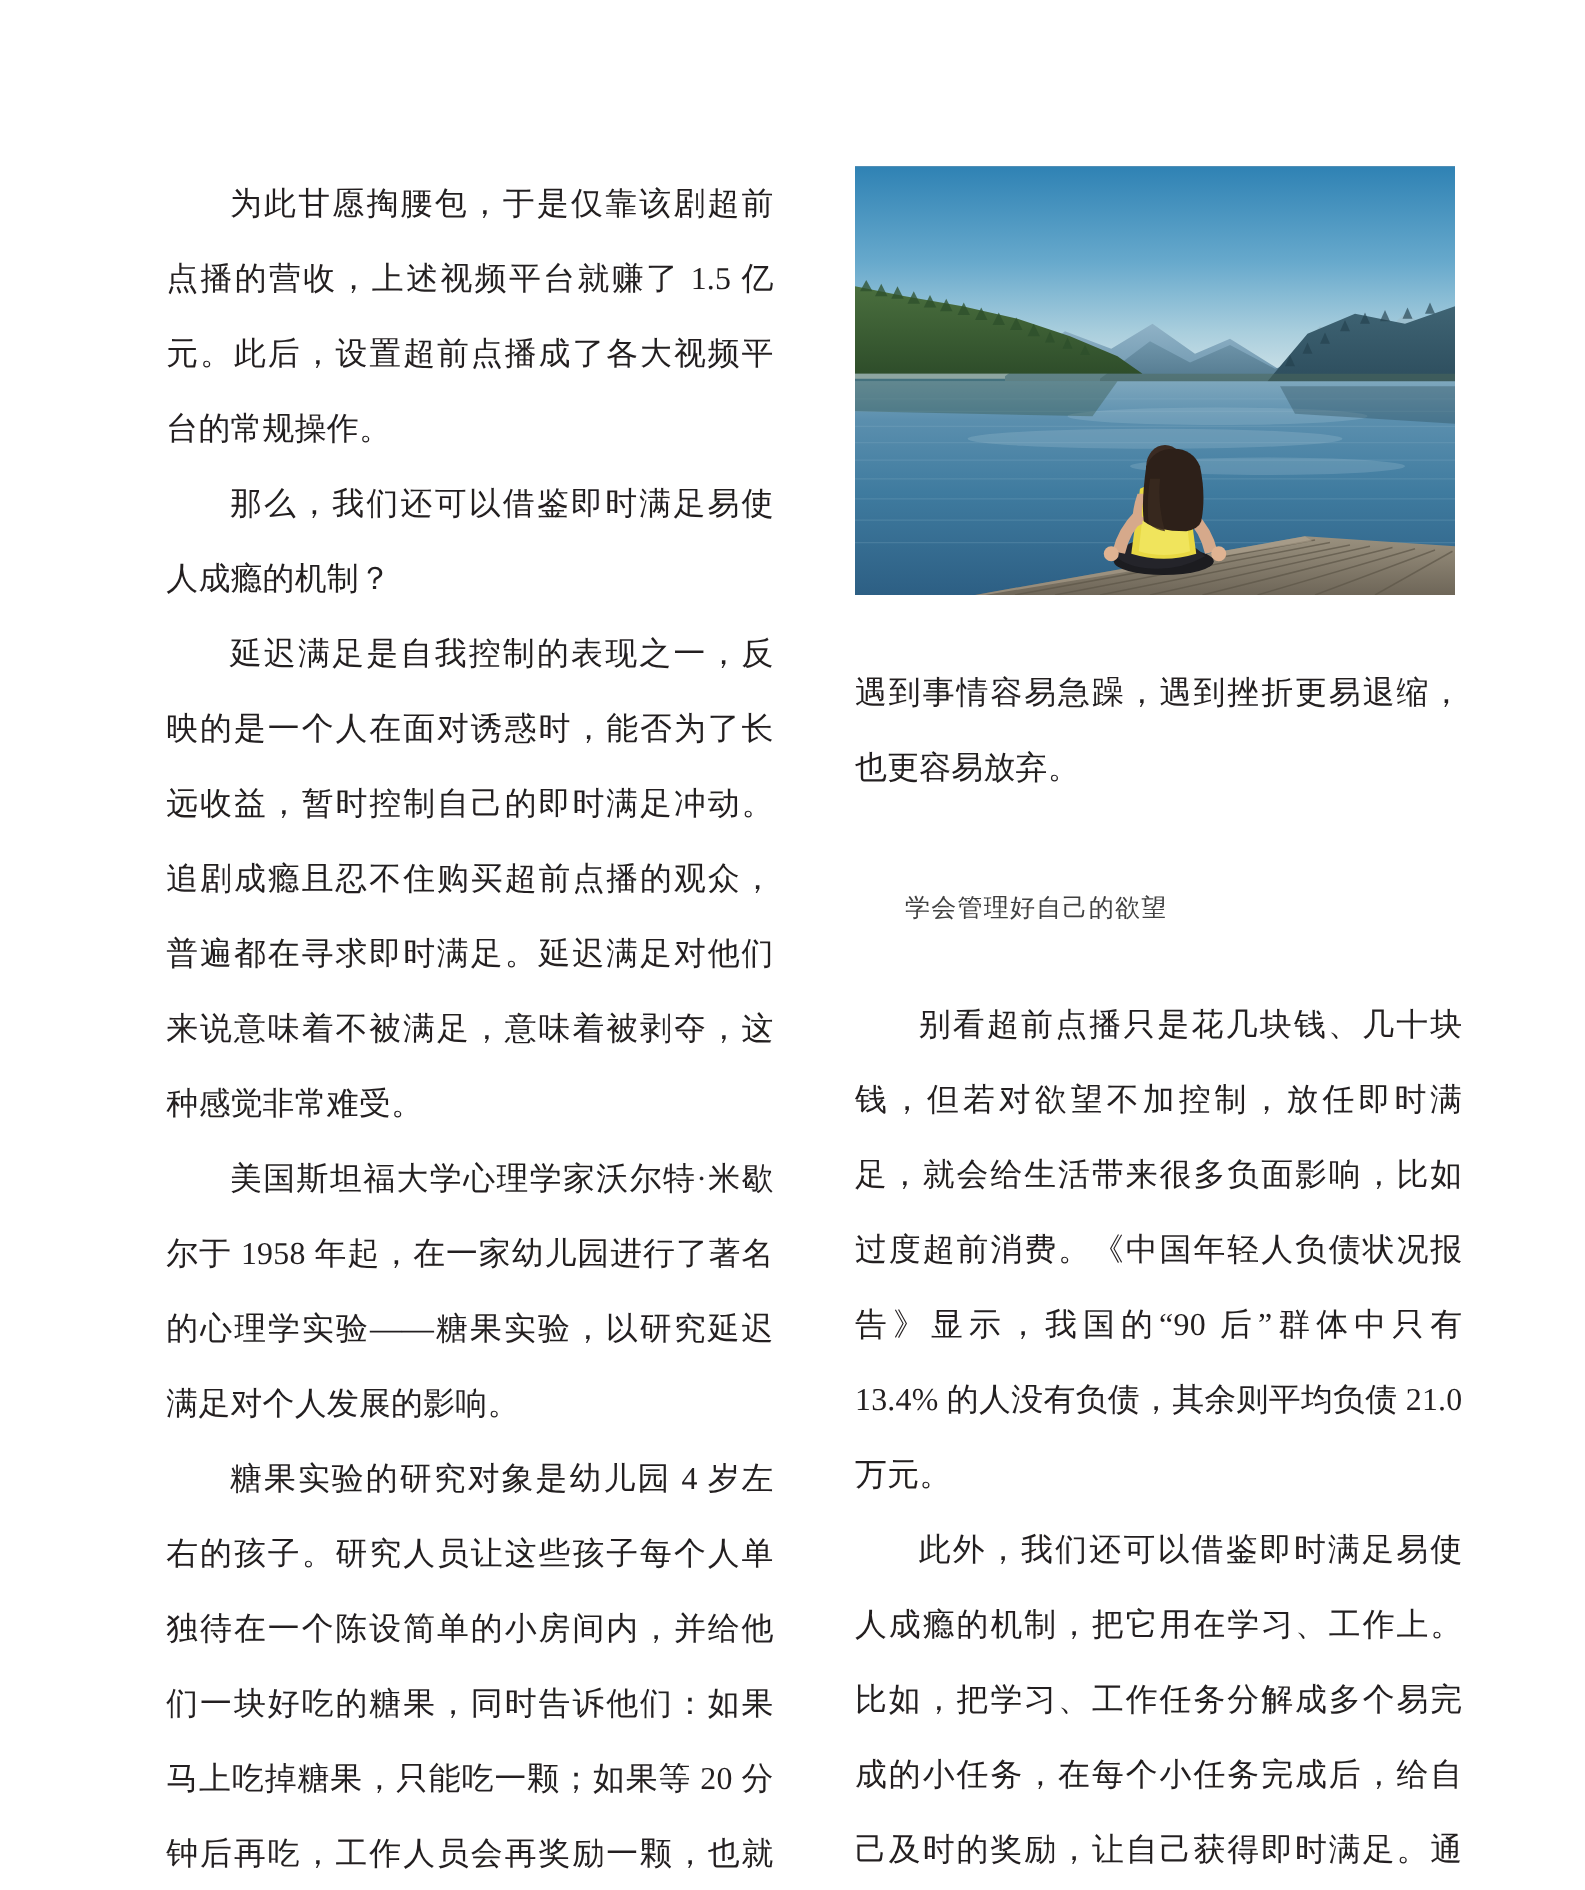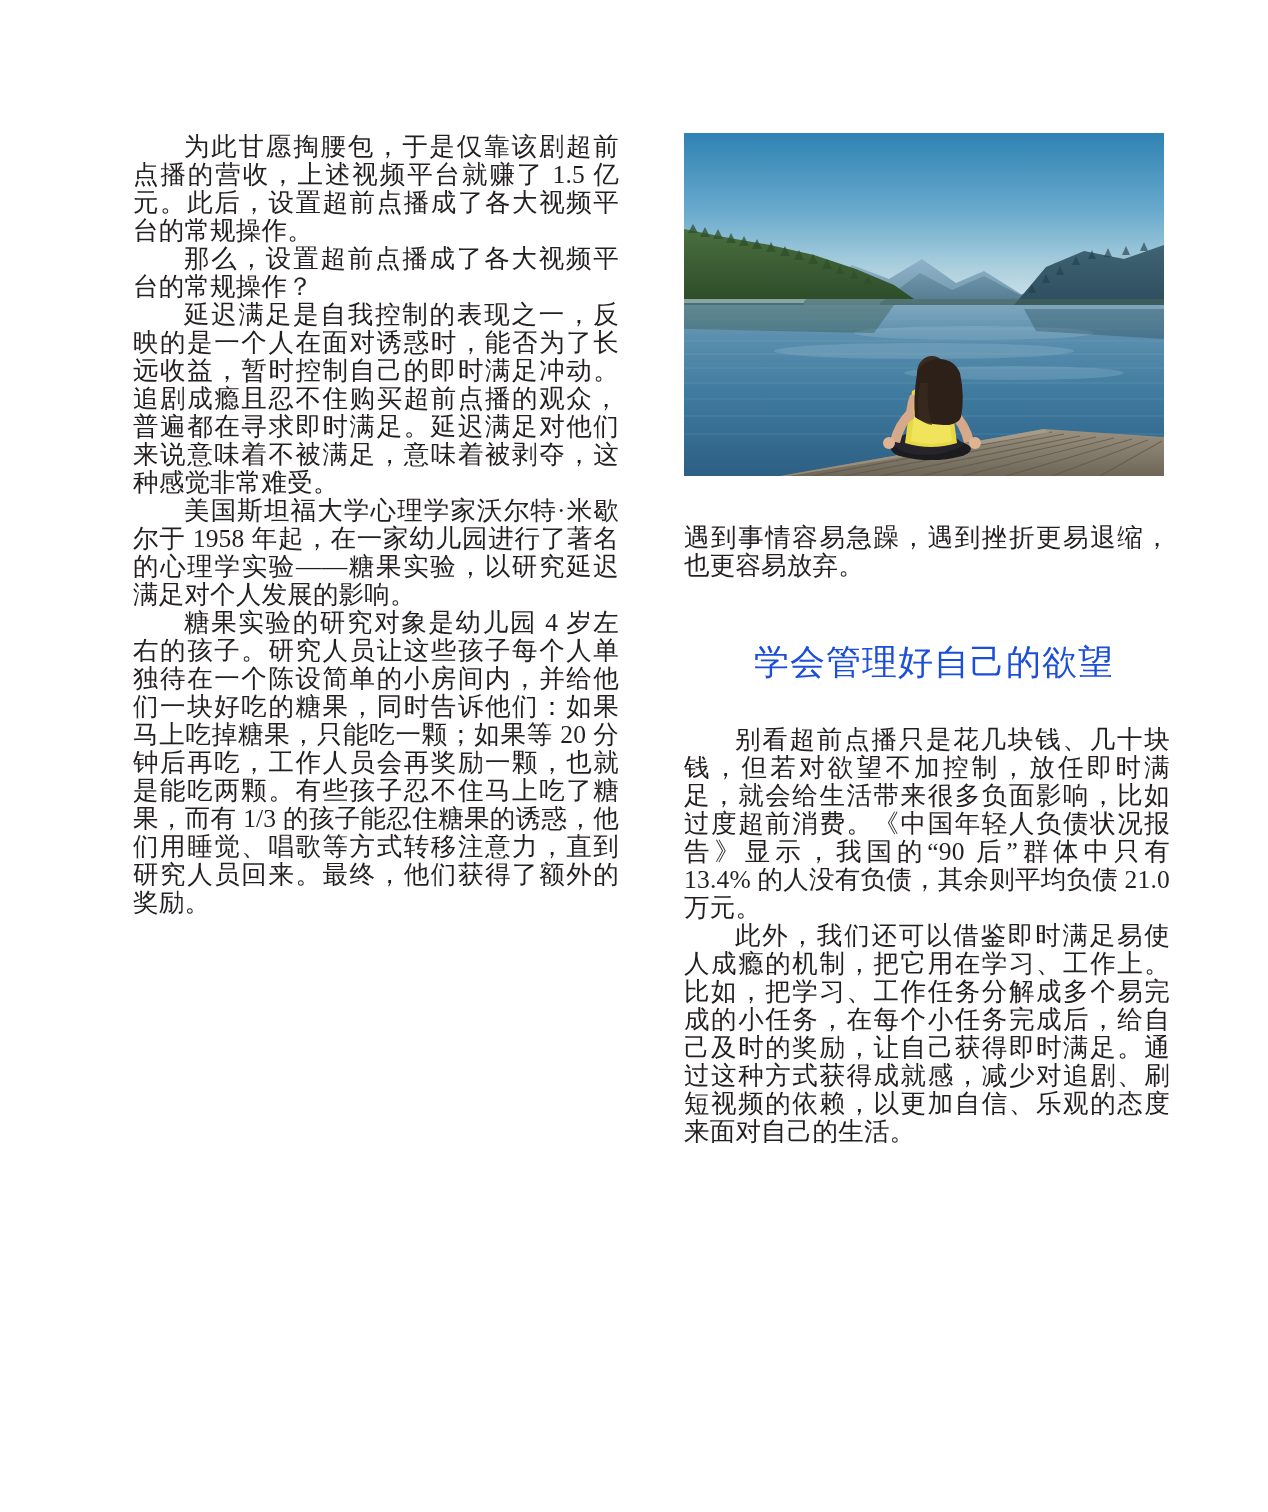--- a/index.html
+++ b/index.html
@@ -26,21 +26,21 @@
     position: absolute;
     top: 133px;
     width: 486px;
   }
   .col-left  { left: 133px; }
 
   .para {
     margin: 0;
     font-family: "Liberation Serif", "DejaVu Serif", serif;
     font-size: 25.5px;
-    line-height: 28px;
+    line-height: 60px;
     color: #231f20;
     text-align: justify;
     text-justify: inter-ideograph;
     text-indent: 2em;
     letter-spacing: 0.2px;
   }
   .para.no-indent { text-indent: 0; }
 
   
   .photo-wrap {
@@ -65,39 +65,39 @@
     position: absolute;
     left: 684px;
     top: 524px;
     width: 486px;
   }
 
   .section-heading {
     margin: 0;
     padding: 0;
     font-family: "DejaVu Sans", "Liberation Sans", sans-serif;
-    font-size: 35px;
+    font-size: 20px;
     font-weight: 400;
     line-height: 40px;
-    color: #1d4ed8;
+    color: #404040;
     letter-spacing: 1px;
     text-indent: 2em;
   }
 
   .gap-before-heading { height: 62px; }
   .gap-after-heading  { height: 44px; }
 </style>
 </head>
 <body>
 
 <div class="page">
 
   <div class="col col-left">
     <p class="para">为此甘愿掏腰包，于是仅靠该剧超前点播的营收，上述视频平台就赚了 1.5 亿元。此后，设置超前点播成了各大视频平台的常规操作。</p>
-    <p class="para">那么，设置超前点播成了各大视频平台的常规操作？</p>
+    <p class="para">那么，我们还可以借鉴即时满足易使人成瘾的机制？</p>
     <p class="para">延迟满足是自我控制的表现之一，反映的是一个人在面对诱惑时，能否为了长远收益，暂时控制自己的即时满足冲动。追剧成瘾且忍不住购买超前点播的观众，普遍都在寻求即时满足。延迟满足对他们来说意味着不被满足，意味着被剥夺，这种感觉非常难受。</p>
     <p class="para">美国斯坦福大学心理学家沃尔特·米歇尔于 1958 年起，在一家幼儿园进行了著名的心理学实验——糖果实验，以研究延迟满足对个人发展的影响。</p>
     <p class="para">糖果实验的研究对象是幼儿园 4 岁左右的孩子。研究人员让这些孩子每个人单独待在一个陈设简单的小房间内，并给他们一块好吃的糖果，同时告诉他们：如果马上吃掉糖果，只能吃一颗；如果等 20 分钟后再吃，工作人员会再奖励一颗，也就是能吃两颗。有些孩子忍不住马上吃了糖果，而有 1/3 的孩子能忍住糖果的诱惑，他们用睡觉、唱歌等方式转移注意力，直到研究人员回来。最终，他们获得了额外的奖励。</p>
 
   </div>
 
   <div class="photo-wrap">
     <svg class="photo" viewBox="0 0 480 343" preserveAspectRatio="none">
       <defs>
         <linearGradient id="sky" x1="0" y1="0" x2="0" y2="1">

